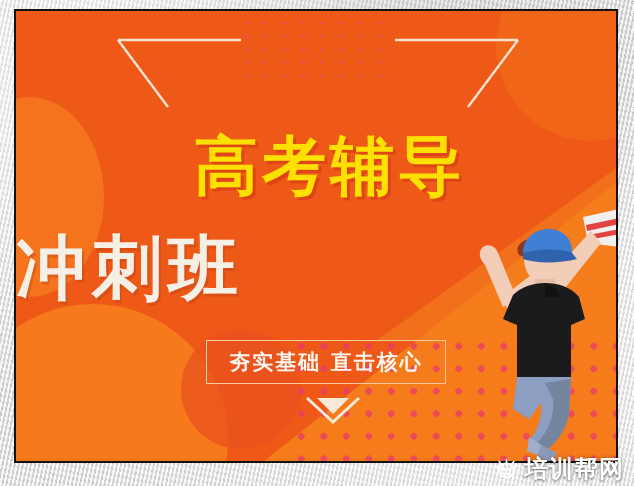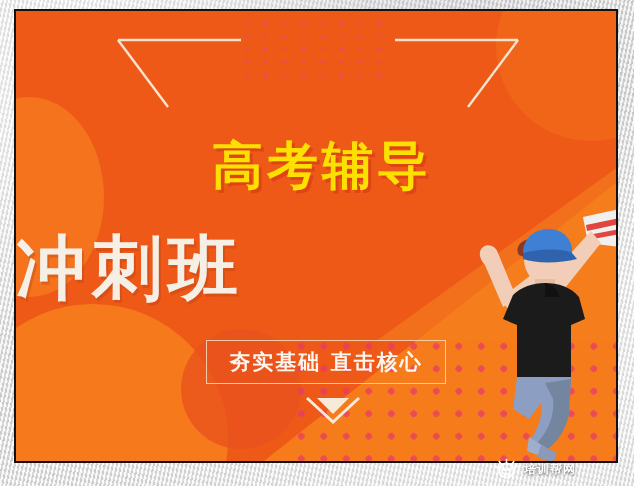--- a/index.html
+++ b/index.html
@@ -70,23 +70,23 @@
     background-image:radial-gradient(#e8376e 3.4px, transparent 3.5px);
     background-size:22.5px 22.5px;background-position:4px 4px;
     opacity:.72;
   }
 
   
   .bracket{position:absolute;left:0;top:0;width:604px;height:140px;pointer-events:none;}
 
   
   .headline{
-    position:absolute;left:4px;top:115px;width:604px;text-align:center;
+    position:absolute;left:12px;top:115px;width:604px;text-align:center;
     font-family:"DejaVu Sans","Liberation Sans",sans-serif;
-    font-weight:bold;font-size:51px;line-height:80px;
+    font-weight:bold;font-size:64px;line-height:80px;
     color:#fbe000;letter-spacing:4px;
     text-shadow:3px 3px 0 rgba(200,40,20,.42);
     white-space:nowrap;
   }
   .subhead{
     position:absolute;left:0;top:219px;width:604px;
     font-weight:bold;font-size:70px;line-height:76px;
     color:#f6efe6;letter-spacing:6px;
     text-shadow:2px 3px 0 rgba(170,55,18,.30);
     white-space:nowrap;
@@ -106,21 +106,21 @@
   
   .person{position:absolute;right:-4px;top:196px;width:175px;height:262px;}
 
   
   .watermark{
     position:absolute;left:495px;top:455px;height:28px;
     display:flex;align-items:center;gap:6px;z-index:9;
   }
   .wm-icon{width:23px;height:23px;display:block;}
   .wm-text{
-    font-size:12px;font-weight:bold;color:#ffffff;letter-spacing:1px;
+    font-size:24px;font-weight:bold;color:#ffffff;letter-spacing:1px;
     text-shadow:0 1px 2px rgba(0,0,0,.45), 0 0 4px rgba(0,0,0,.30);
     white-space:nowrap;line-height:23px;
   }
 </style>
 </head>
 <body>
 
 <div id="page">
 
   <div id="card">

